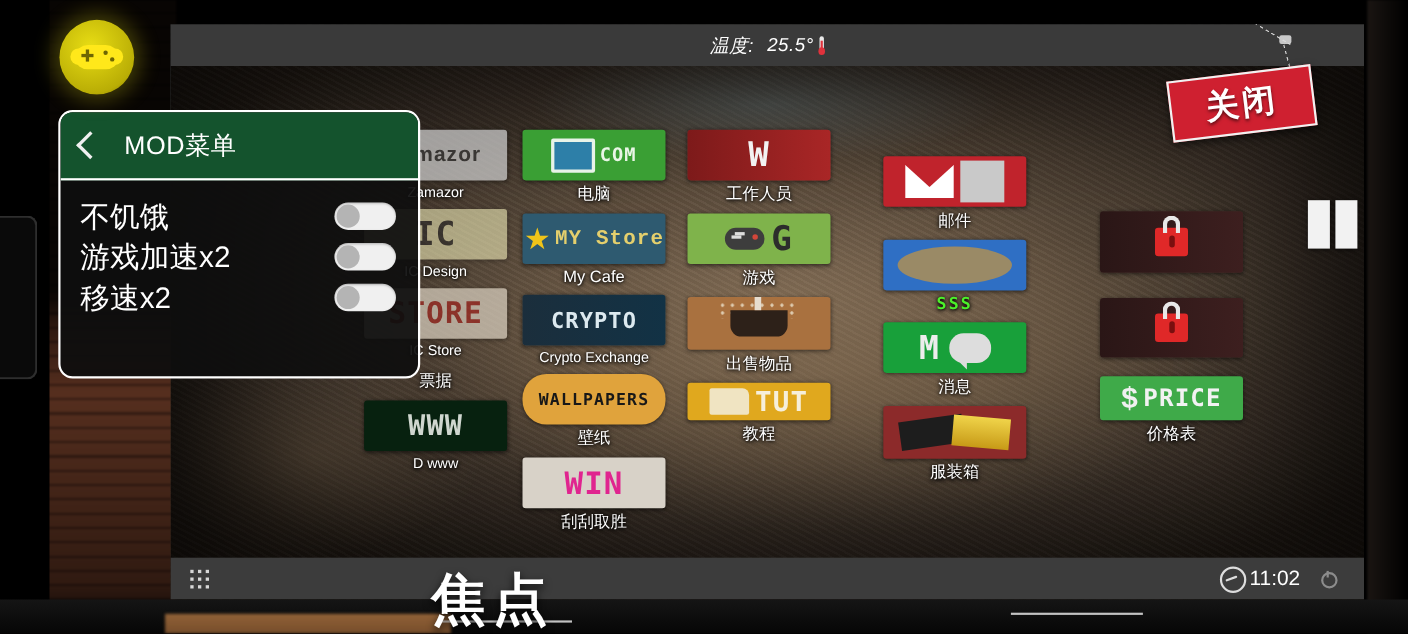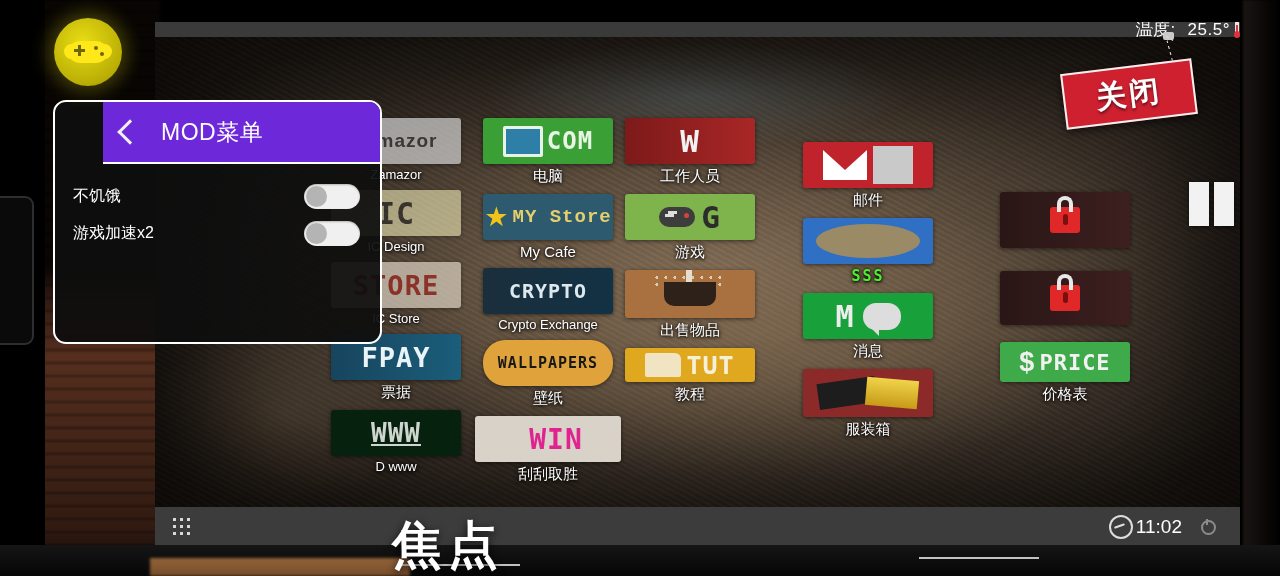--- a/index.html
+++ b/index.html
@@ -36,22 +36,22 @@
   .bearbg:after{content:"";position:absolute;inset:0;
         background:
           radial-gradient(ellipse 28% 14% at 50% 14%,rgba(120,150,160,.35),transparent 70%),
           radial-gradient(ellipse 46% 40% at 55% 60%,rgba(140,115,85,.45),transparent 72%),
           radial-gradient(ellipse 20% 25% at 12% 75%,rgba(110,92,70,.4),transparent 70%),
           repeating-linear-gradient(28deg,rgba(255,255,255,.028) 0 2px,rgba(0,0,0,.05) 2px 5px);
         filter:blur(.6px);}
   .vign{position:absolute;inset:0;box-shadow:inset 0 0 130px 48px rgba(0,0,0,.7);}
 
   
-  .topbar{position:absolute;left:0;top:0;width:1085px;height:15px;
-        background:#3a3a3a;display:flex;align-items:center;justify-content:flex-end;z-index:6;}
+  .topbar{position:absolute;left:0;top:0;width:1085px;height:38px;
+        background:#3a3a3a;display:flex;align-items:center;justify-content:center;z-index:6;font-style:italic;}
   .topbar .temp{color:#fff;font-size:17px;letter-spacing:.5px;display:flex;align-items:center;gap:2px;}
   .thermo{display:inline-block;width:6px;height:17px;position:relative;margin-left:2px;}
   .thermo i{position:absolute;left:1px;top:0;width:4px;height:12px;background:#e9e9e9;border-radius:2px 2px 0 0;}
   .thermo b{position:absolute;left:0;bottom:0;width:6px;height:7px;background:#e0323c;border-radius:50%;}
   .thermo s{position:absolute;left:2px;top:4px;width:2px;height:9px;background:#e0323c;}
 
   
   .botbar{position:absolute;left:0;bottom:0;width:1085px;height:38px;background:#3c3c3c;z-index:6;}
   .grid-icon{position:absolute;left:18px;top:11px;width:17px;height:17px;
         display:grid;grid-template-columns:repeat(3,3px);grid-template-rows:repeat(3,3px);
@@ -77,46 +77,46 @@
   
   .papers{position:absolute;right:6px;top:160px;display:flex;gap:5px;z-index:6;}
   .papers i{display:block;width:20px;height:44px;background:#f2f2f2;box-shadow:0 1px 4px rgba(0,0,0,.6);}
 
   
   .col{position:absolute;z-index:4;display:flex;flex-direction:column;}
   .app{display:flex;flex-direction:column;align-items:center;margin-bottom:8px;cursor:pointer;}
   .tile{width:130px;height:46px;border-radius:3px;display:flex;align-items:center;
         justify-content:center;overflow:hidden;position:relative;
         box-shadow:0 1px 4px rgba(0,0,0,.55);}
-  .tile .txt{font-size:24px;font-weight:800;letter-spacing:1px;font-family:"DejaVu Sans Mono",monospace;}
+  .tile .txt{font-size:17px;font-weight:800;letter-spacing:1px;font-family:"DejaVu Sans Mono",monospace;}
   .caption{color:#fff;font-size:15px;margin-top:3px;text-shadow:0 1px 3px #000,0 0 5px #000;white-space:nowrap;}
   .caption.small{font-size:13px;}
   .caption.green{color:#4cf02a;font-weight:700;letter-spacing:2px;font-family:"DejaVu Sans Mono",monospace;}
 
   
   .t-zam{background:#cfcfcf;color:#2b2b2b;opacity:.72;}
   .t-zam .txt{font-size:19px;font-weight:700;font-family:"Liberation Sans",sans-serif;color:#3a3a3a;}
   .t-ic{background:#fef9c3;opacity:.55;}
   .t-ic .txt{color:#2a2a2a;font-size:30px;}
   .t-store{background:#d9cfbf;opacity:.72;}
   .t-store .txt{color:#a12b24;font-size:27px;}
   .t-fpay{background:linear-gradient(90deg,#17455e,#1b5d7a);}
   .t-fpay .txt{color:#eaf4f8;font-size:27px;}
   .t-www{background:#07210f;}
-  .t-www .txt{color:#cfd6cf;font-size:26px;text-decoration:underline;}
+  .t-www .txt{color:#cfd6cf;font-size:26px;}
 
   .t-com{background:#3a9f34;}
   .t-com .txt{color:#e9f6e6;}
   .t-my{background:#2e5a70;}
   .t-my .txt{color:#e4cf6d;font-size:19px;font-family:Liberation Mono, monospace;}
   .t-crypto{background:linear-gradient(90deg,#1b2e3c,#123245);}
   .t-crypto .txt{color:#dce9ef;font-size:20px;text-align:center;}
   .t-wall{background:#e0a33c;border-radius:22px;}
   .t-wall .txt{color:#181818;font-size:15px;}
-  .t-win{background:#d8d2c8;padding-left:16px;}
+  .t-win{background:#d8d2c8;}
   .t-win .txt{color:#e0248f;font-size:28px;}
 
   .t-work{background:linear-gradient(90deg,#7d1a1a,#a92626);}
   .t-work .txt{color:#f2f2f2;font-size:31px;}
   .t-game{background:#7fb34b;}
   .t-game .txt{color:#2c2c2c;font-size:31px;}
   .t-sell{background:#a9713f;}
   .t-tut{background:#e0a81e;}
   .t-tut .txt{color:#f6efda;font-size:25px;}
 
@@ -147,29 +147,29 @@
   .dollar{color:#f0f0f0;font-size:27px;font-weight:800;margin-right:5px;}
   .basket{width:52px;height:24px;background:#2d2119;border-radius:0 0 10px 10px;position:relative;}
   .basket:before{content:"";position:absolute;left:22px;top:-12px;width:6px;height:12px;background:#e6ddcf;}
   .folder{width:36px;height:24px;background:#f0e4c2;border-radius:2px 6px 2px 2px;margin-right:5px;}
   .sellpuff{position:absolute;left:30px;top:4px;width:70px;height:16px;
         background:radial-gradient(circle at 20% 50%,#e8dcc4 1.3px,transparent 1.6px) 0 0/9px 7px;opacity:.85;}
 
   
   #modpanel{position:absolute;left:53px;top:100px;width:325px;height:240px;z-index:20;
         background:rgba(14,14,14,.93);border:2px solid #fff;border-radius:13px;overflow:hidden;}
-  .mod-head{height:60px;background:#6d28d9;display:flex;align-items:center;
-        border-bottom:2px solid #fff;padding-left:18px;margin-left:48px;}
+  .mod-head{height:60px;background:#14532d;display:flex;align-items:center;
+        border-bottom:2px solid #fff;padding-left:18px;}
   .backchev{width:15px;height:15px;border-left:3px solid #f0f0f0;border-bottom:3px solid #f0f0f0;
         transform:rotate(45deg);margin-right:22px;cursor:pointer;}
   .mod-title{color:#fff;font-size:23px;letter-spacing:.5px;}
   .mod-body{padding:14px 0 0 0;}
   .modrow{display:flex;align-items:center;justify-content:space-between;
         padding:0 20px 0 18px;height:37px;}
-  .modlabel{color:#fff;font-size:16px;}
+  .modlabel{color:#fff;font-size:27px;}
   .switch{width:56px;height:25px;border-radius:13px;background:#f0f0f0;position:relative;
         box-shadow:inset 0 1px 2px rgba(0,0,0,.25);cursor:pointer;flex:none;}
   .switch i{position:absolute;left:2px;top:2px;width:21px;height:21px;border-radius:50%;
         background:#b4b4b4;}
 
   
   #fab{position:absolute;left:54px;top:18px;width:68px;height:68px;border-radius:50%;
         background:radial-gradient(circle at 42% 36%,#e8dd14,#b9ad05 72%,#6e6603);
         box-shadow:0 0 18px 6px rgba(220,210,20,.28);z-index:21;
         display:flex;align-items:center;justify-content:center;cursor:pointer;}
@@ -244,23 +244,20 @@
         </div>
         <div class="caption small">IC Design</div>
       </div>
       <div class="app">
         <div class="tile t-store">
           <span class="txt">STORE</span>
         </div>
         <div class="caption small">IC Store</div>
       </div>
       <div class="app">
-        <div class="tile t-fpay">
-          <span class="txt">FPAY</span>
-        </div>
         <div class="caption">票据</div>
       </div>
       <div class="app">
         <div class="tile t-www">
           <span class="txt">WWW</span>
         </div>
         <div class="caption small">D www</div>
       </div>
     </div>
 
@@ -420,20 +417,26 @@
         <span class="switch">
             <i></i>
           </span>
       </div>
       <div class="modrow">
         <span class="modlabel">游戏加速x2</span>
         <span class="switch">
             <i></i>
           </span>
       </div>
+      <div class="modrow">
+        <span class="modlabel">移速x2</span>
+        <span class="switch">
+            <i></i>
+          </span>
+      </div>
     </div>
   </div>
 
   <div id="fab">
     <div class="fab-pad">
       <span class="pad-plus"></span>
         <span class="pad-d1"></span>
         <span class="pad-d2"></span>
     </div>
   </div>

